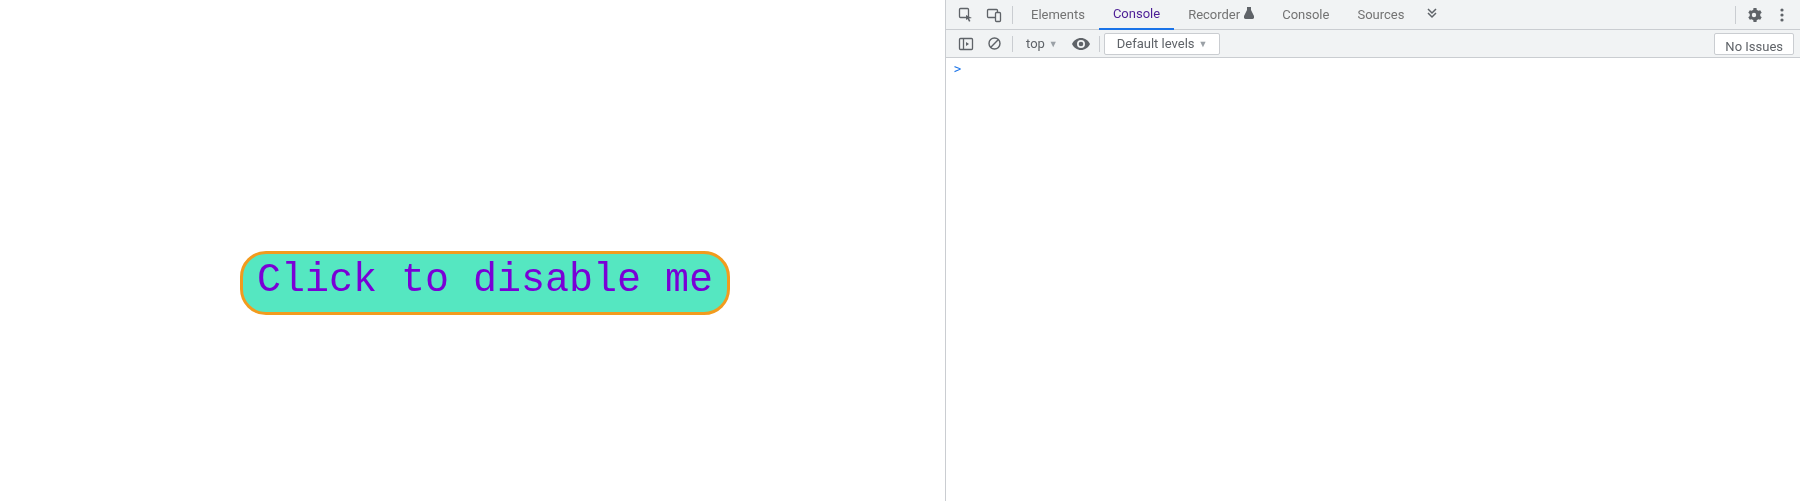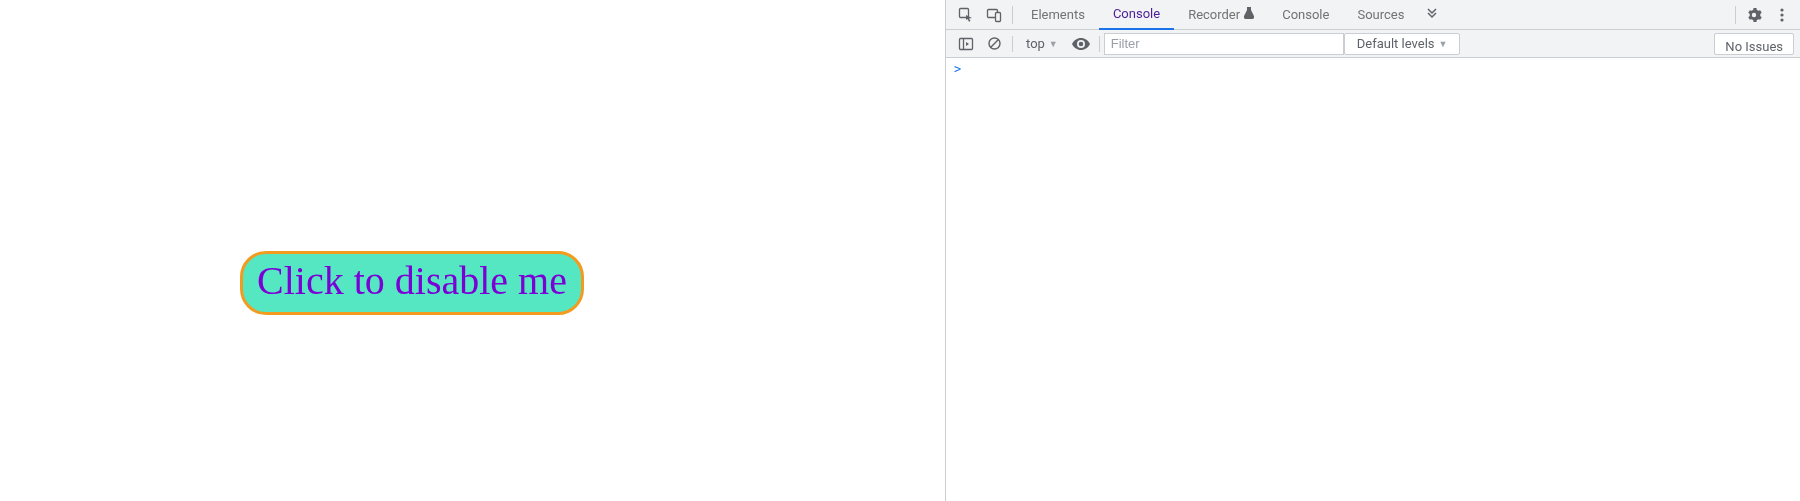--- a/index.html
+++ b/index.html
@@ -11,21 +11,21 @@
       flex: 0 0 945px;
       position: relative;
       background: #fff;
     }
     .demo-btn {
       position: absolute;
       left: 240px;
       top: 251px;
       padding: 2px 14px 6px 14px;
       font-size: 40px;
-      font-family: Liberation Serif, serif;
+      font-family: Liberation Mono, monospace;
       color: #7a00d6;
       background: #55e7c1;
       border: 3px solid #f29b1e;
       border-radius: 26px;
       cursor: pointer;
       line-height: 1.25;
     }
 
     
     .devtools {
@@ -220,21 +220,20 @@
     <div class="execctx">
       <span>top</span>
       <span class="tri">▼</span>
     </div>
     <div class="dt-iconbtn">
       <svg width="18" height="12" viewBox="0 0 18 12" fill="#5f6368">
         <path d="M9 0C5 0 1.7 2.5 0 6c1.7 3.5 5 6 9 6s7.3-2.5 9-6c-1.7-3.5-5-6-9-6zm0 10a4 4 0 1 1 0-8 4 4 0 0 1 0 8zm0-6.3A2.3 2.3 0 1 0 9 8.3 2.3 2.3 0 0 0 9 3.7z"></path>
       </svg>
     </div>
     <div class="dt-sep"></div>
-    <input class="filter-input" placeholder="Filter" style="">
     <div class="levels">
       <span>Default levels</span>
       <span class="tri">▼</span>
     </div>
     <div class="dt-toolbar-spacer"></div>
     <div class="issues">
       <span>No Issues</span>
     </div>
   </div>
 

